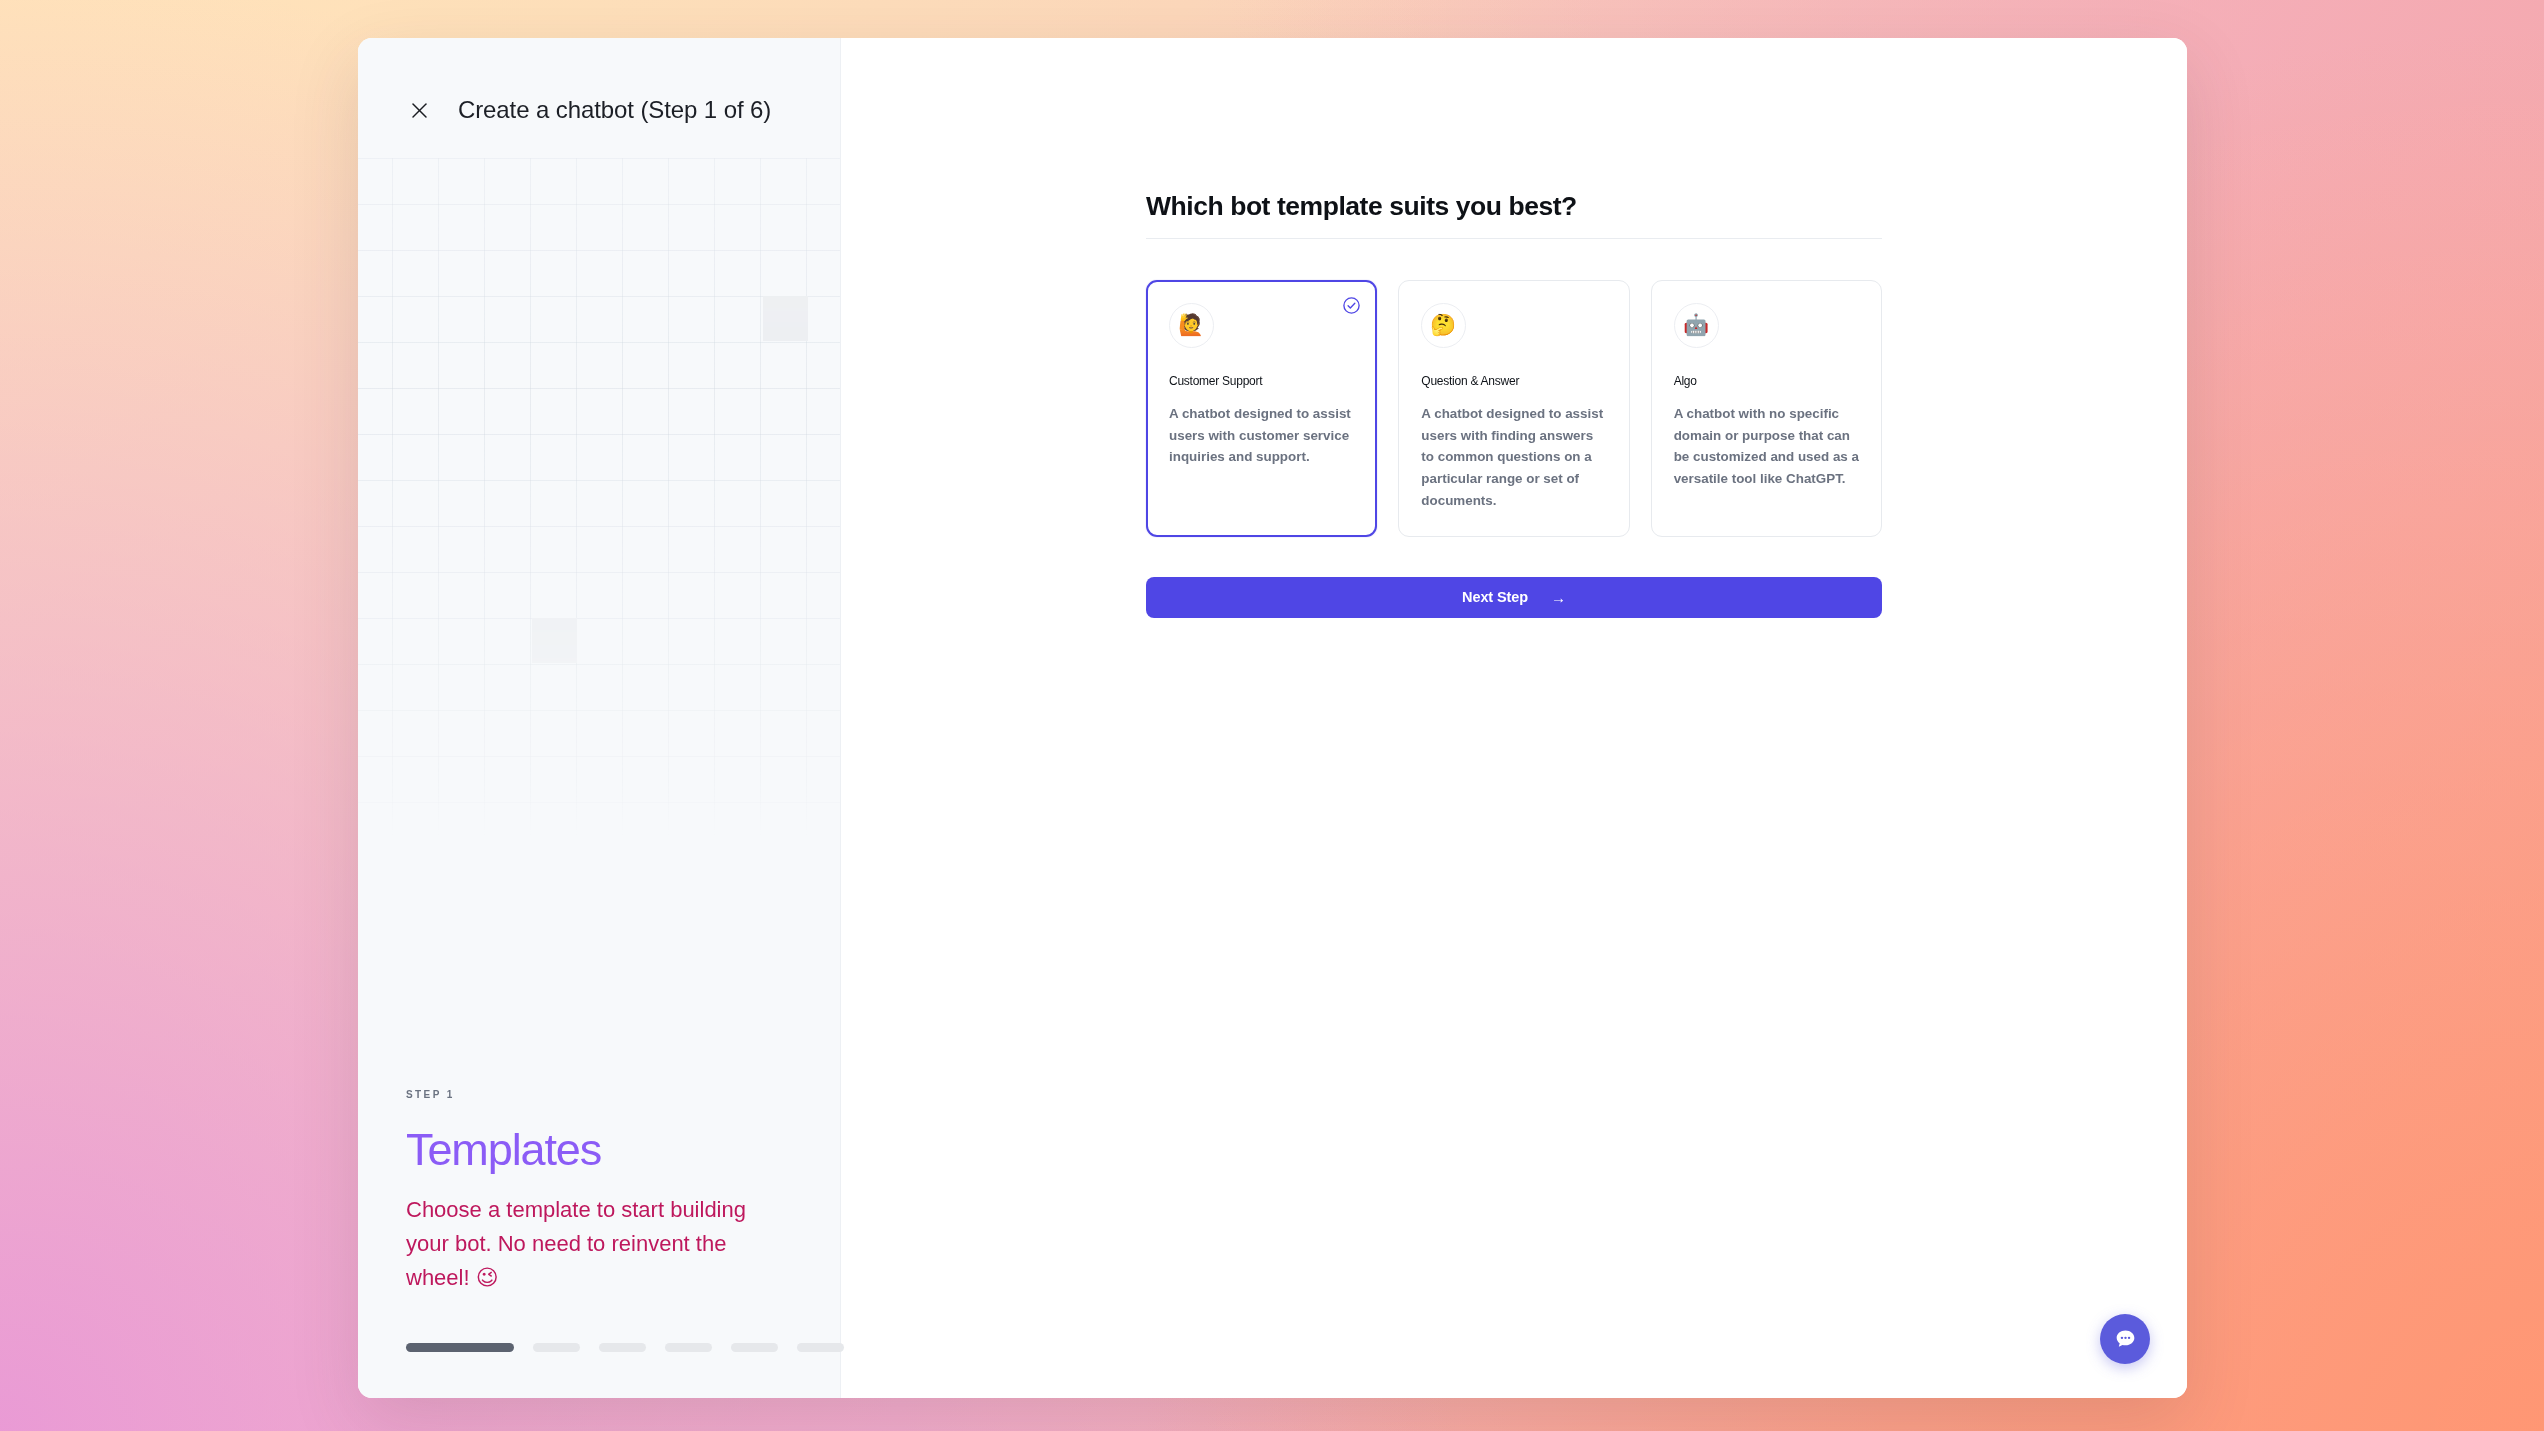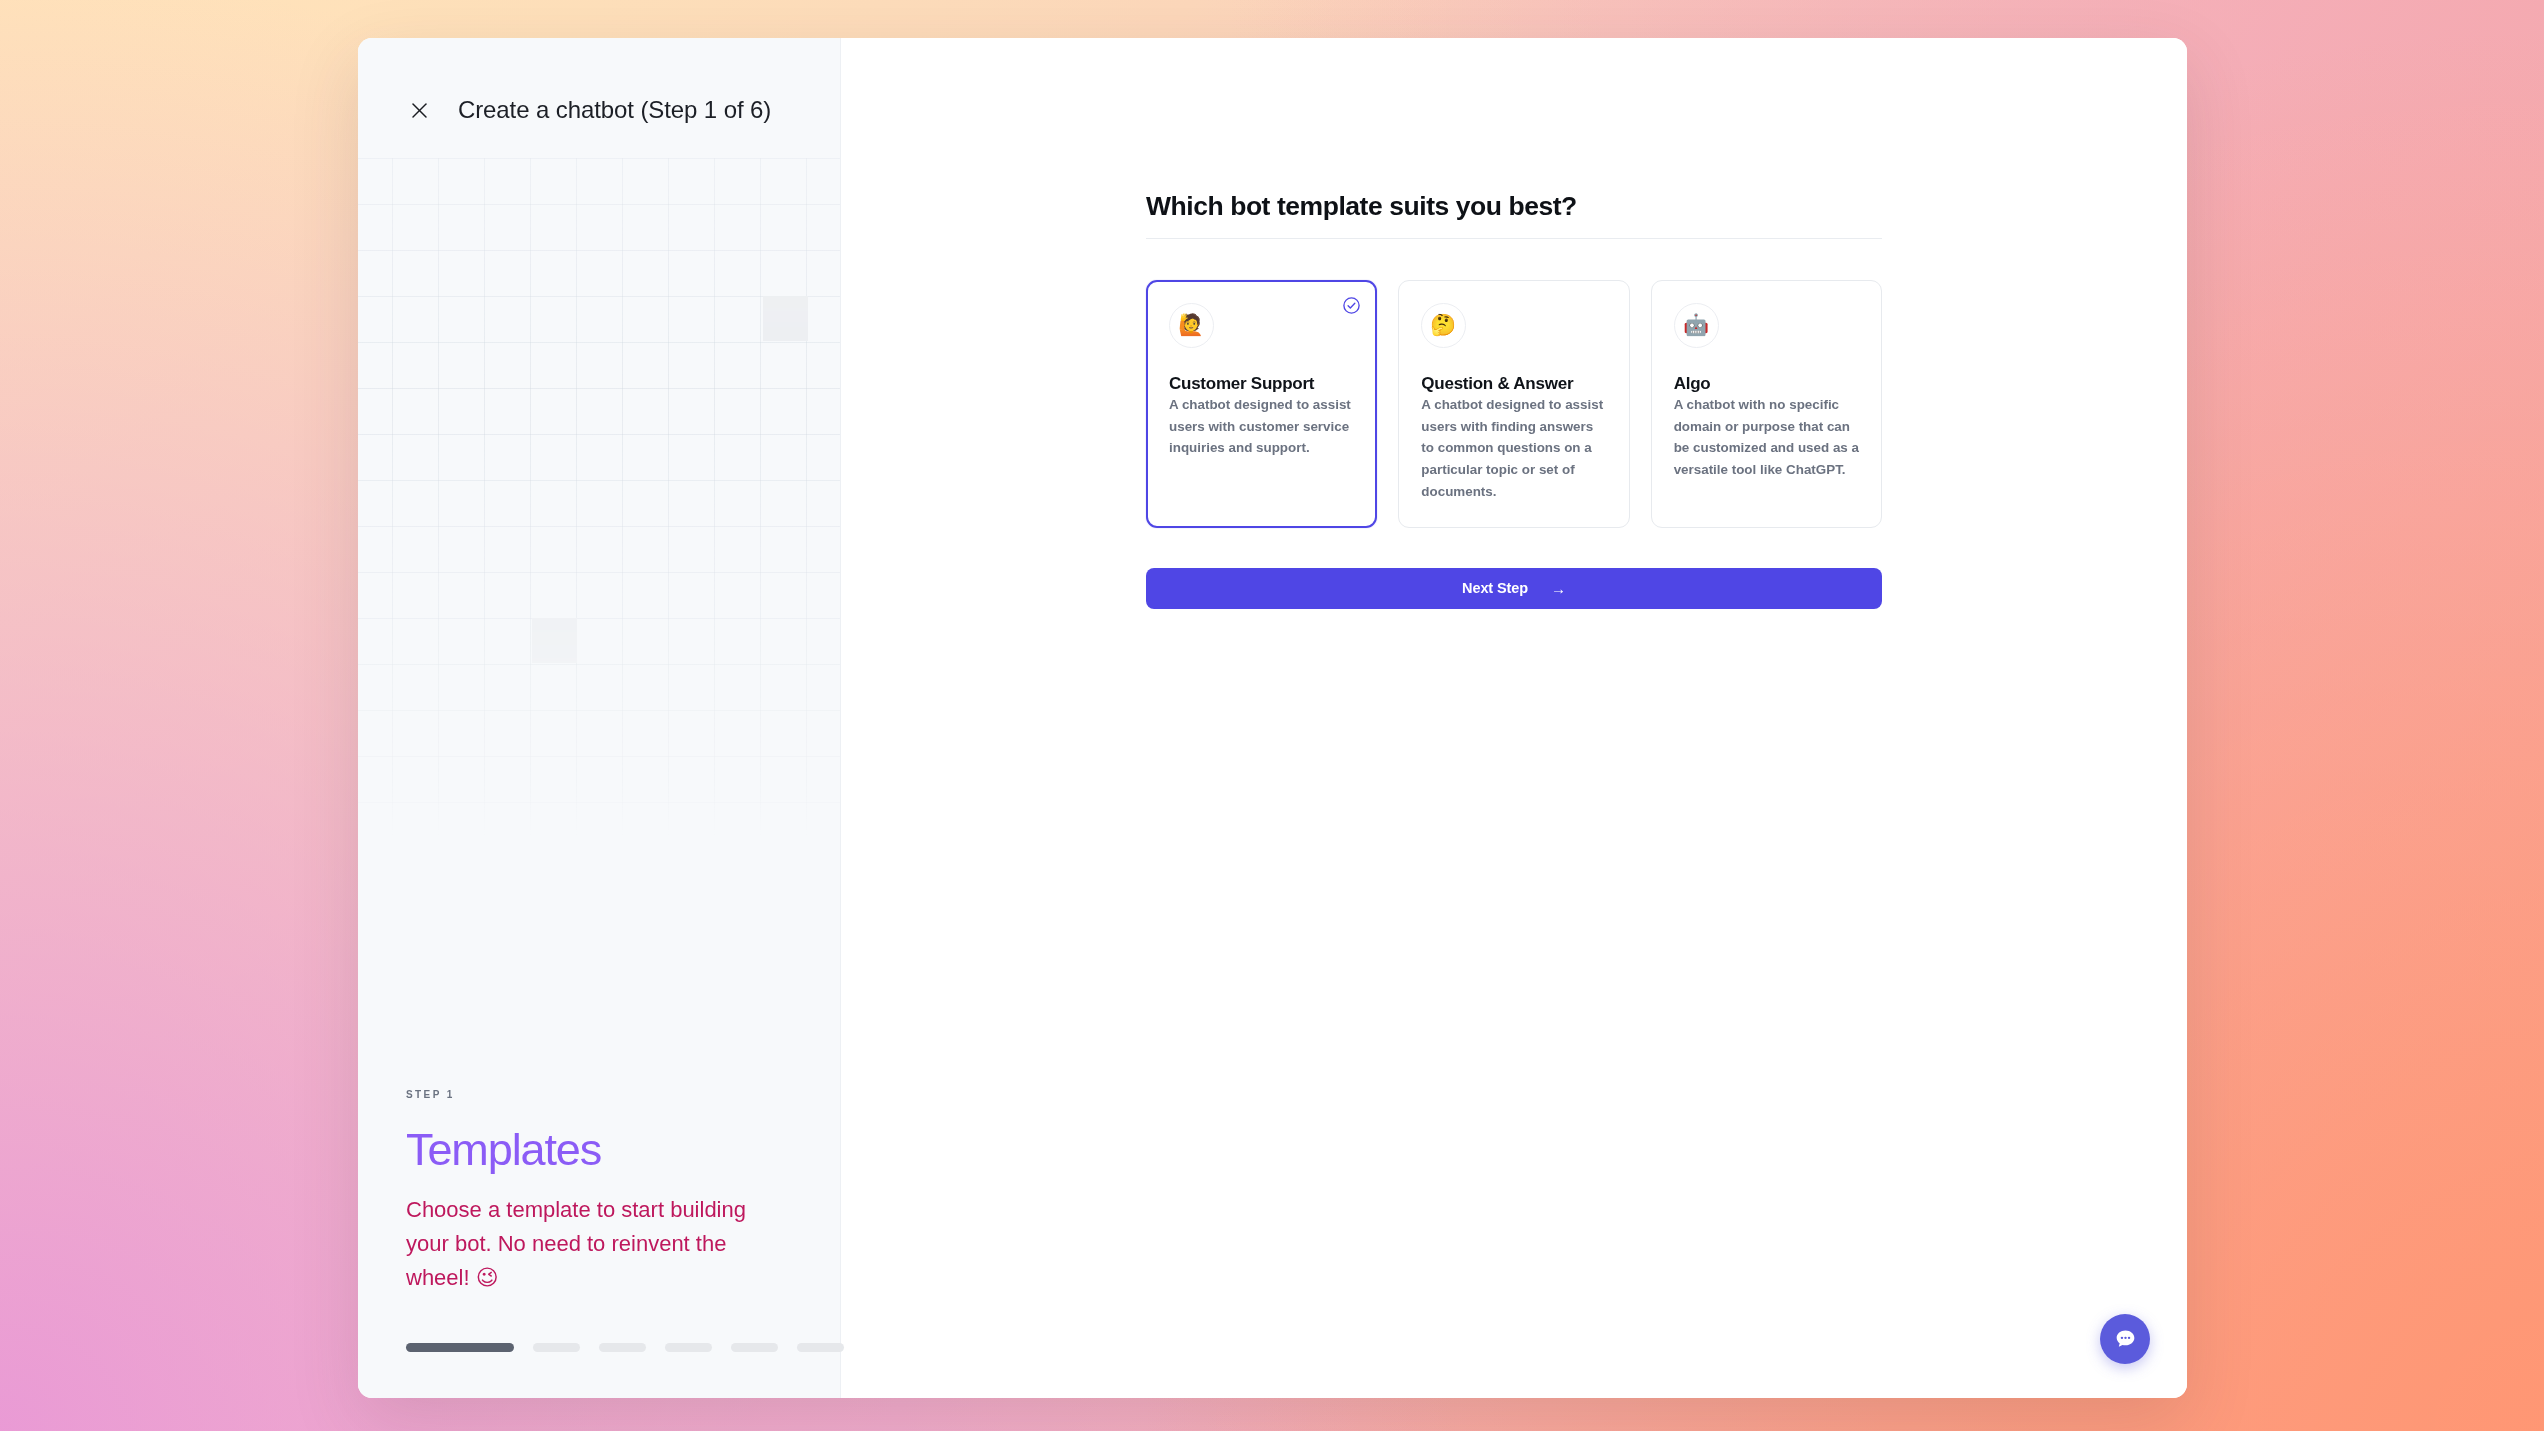--- a/index.html
+++ b/index.html
@@ -220,25 +220,25 @@
     display: flex;
     align-items: center;
     justify-content: center;
     font-size: 21px;
     line-height: 1;
     margin-bottom: 26px;
     font-family: "DejaVu Sans", sans-serif;
   }
 
   .card-title {
-    font-size: 17px;
-    font-weight: bold;
+    font-size: 12px;
+    font-weight: normal;
     color: #0f1319;
     letter-spacing: -0.25px;
-    margin-bottom: 0;
+    margin-bottom: 15px;
   }
 
   .card-desc {
     font-size: 13.4px;
     line-height: 1.62;
     color: #6b7280;
     font-weight: bold;
   }
 
   .check-badge {
@@ -340,21 +340,21 @@
             </svg>
           </div>
           <div class="card-emoji">🙋</div>
           <div class="card-title">Customer Support</div>
           <div class="card-desc">A chatbot designed to assist users with customer service inquiries and support.</div>
         </div>
 
         <div class="card">
           <div class="card-emoji">🤔</div>
           <div class="card-title">Question &amp; Answer</div>
-          <div class="card-desc">A chatbot designed to assist users with finding answers to common questions on a particular topic or set of documents.</div>
+          <div class="card-desc">A chatbot designed to assist users with finding answers to common questions on a particular range or set of documents.</div>
         </div>
 
         <div class="card">
           <div class="card-emoji">🤖</div>
           <div class="card-title">Algo</div>
           <div class="card-desc">A chatbot with no specific domain or purpose that can be customized and used as a versatile tool like ChatGPT.</div>
         </div>
 
       </div>
 

